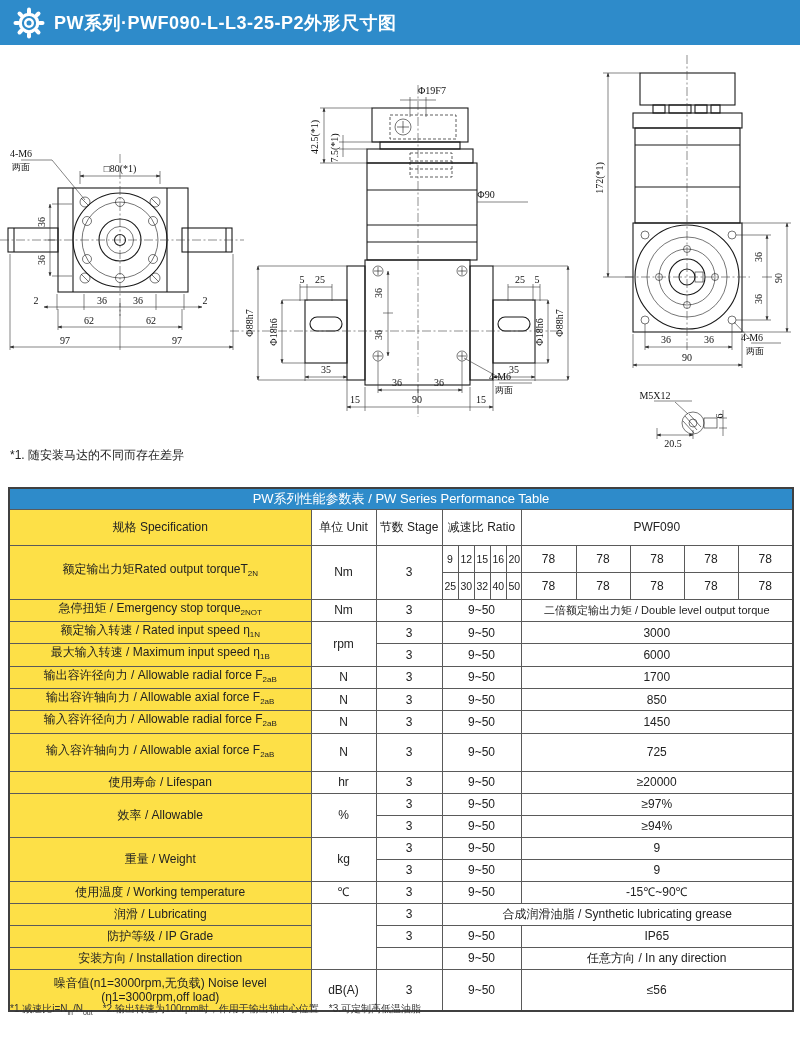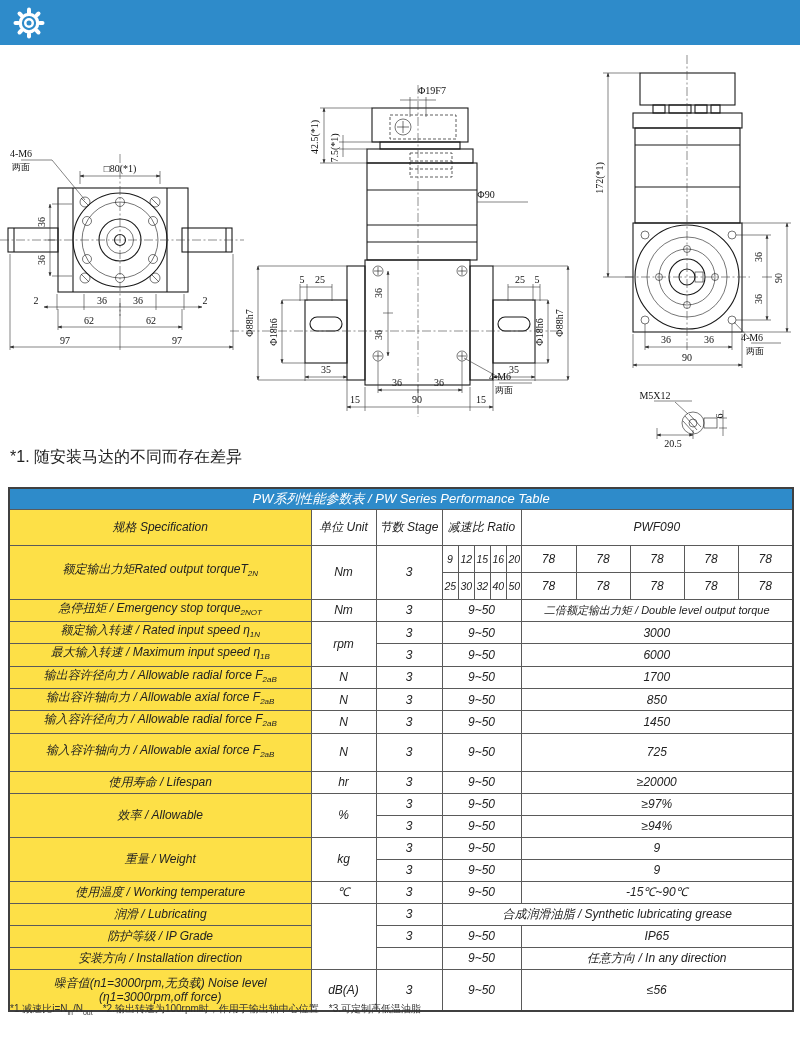--- a/index.html
+++ b/index.html
@@ -1,34 +1,34 @@
 <!DOCTYPE html>
 <html><head>
 <meta charset="utf-8">
 <style>
   html,body{margin:0;padding:0;background:#fff;}
   .page{position:relative;width:800px;height:1050px;background:#fff;overflow:hidden;
         font-family:"Liberation Sans",sans-serif;color:#111;}
   .titlebar{position:absolute;left:0;top:0;width:800px;height:45px;background:#2e8bca;
         display:flex;align-items:center;box-sizing:border-box;padding-left:14px;}
   .titlebar .ttl{color:#fff;font-size:18px;font-weight:bold;margin-left:10px;letter-spacing:.5px;}
-  .note{position:absolute;left:10px;top:447px;font-size:16px;color:#222;}
+  .note{position:absolute;left:10px;top:447px;font-size:12px;color:#222;}
   .footnote{position:absolute;left:10px;top:1002px;font-size:10px;color:#333;}
   .footnote sub{font-size:7px;}
   svg{position:absolute;overflow:visible;}
   .ol{stroke:#1a1a1a;stroke-width:1.1;fill:none;}
   .tn{stroke:#1a1a1a;stroke-width:0.6;fill:none;}
   .cl{stroke:#444;stroke-width:0.6;fill:none;stroke-dasharray:9 2.5 2 2.5;}
   .d{stroke:#333;stroke-width:0.6;fill:none;}
   .dsh{stroke:#1a1a1a;stroke-width:0.7;fill:none;stroke-dasharray:3 2;}
   text{font-family:"Liberation Serif",serif;font-size:10px;fill:#111;text-anchor:middle;}
   text.cn{font-family:"Liberation Sans",sans-serif;font-size:9px;}
   
   .spec-table{position:absolute;left:8px;top:487px;border-collapse:collapse;table-layout:fixed;
-      width:784px;font-size:12px;color:#222;font-style:italic;}
+      width:784px;font-size:12px;color:#222;}
   .spec-table td{border:1px solid #5a5a5a;text-align:center;vertical-align:middle;
       padding:1px 2px;overflow:hidden;line-height:14px;}
   .spec-table{border:2px solid #404040;}
   .t-title{background:#2e8bca;color:#fff;font-size:13px;}
   .c-spec{background:#fde047;}
   .rsub{font-size:10.5px;padding:0;}
   .sm{font-size:11px;}
   sub{font-size:8px;}
 </style>
 </head>
@@ -46,20 +46,21 @@
             <line x1="12" y1="20.6" x2="12" y2="22.8"></line>
           <line x1="1.2" y1="12" x2="3.4" y2="12"></line>
             <line x1="20.6" y1="12" x2="22.8" y2="12"></line>
           <line x1="4.4" y1="4.4" x2="5.9" y2="5.9"></line>
             <line x1="18.1" y1="18.1" x2="19.6" y2="19.6"></line>
           <line x1="4.4" y1="19.6" x2="5.9" y2="18.1"></line>
             <line x1="18.1" y1="5.9" x2="19.6" y2="4.4"></line>
         </g>
       </g>
     </svg>
+    <span class="ttl">PW系列·PWF090-L-L3-25-P2外形尺寸图</span>
   </div>
 
   <svg style="left:0;top:110px;" width="260" height="250" viewBox="0 0 260 250">
     <defs>
       <marker id="aF" viewBox="0 0 10 10" refX="9" refY="5" markerWidth="7" markerHeight="7" orient="auto-start-reverse">
         <path d="M0,1.5 L10,5 L0,8.5 z" fill="#333"></path>
       </marker>
     </defs>
     <g class="ol">
       <rect x="58" y="78" width="130" height="104"></rect>
@@ -501,21 +502,21 @@
     </tr>
     <tr style="height:22px">
       <td class="c-spec">安装方向 / Installation direction</td>
       <td></td>
       <td colspan="5">9~50</td>
       <td colspan="5">任意方向 / In any direction</td>
     </tr>
     <tr style="height:42px">
       <td class="c-spec">
         <div>噪音值(n1=3000rpm,无负载) Noise level</div>
-        <div>(η1=3000rpm,off force)</div>
+        <div>(η1=3000rpm,off load)</div>
       </td>
       <td>dB(A)</td>
       <td>3</td>
       <td colspan="5">9~50</td>
       <td colspan="5">≤56</td>
     </tr>
   </tbody>
     </table>
 
   <div class="footnote"><span>*1.减速比i=N</span><sub>in</sub><span>/N</span><sub>out</sub><span>　*2.输出转速为100rpm时，作用于输出轴中心位置　*3.可定制高低温油脂</span></div>

